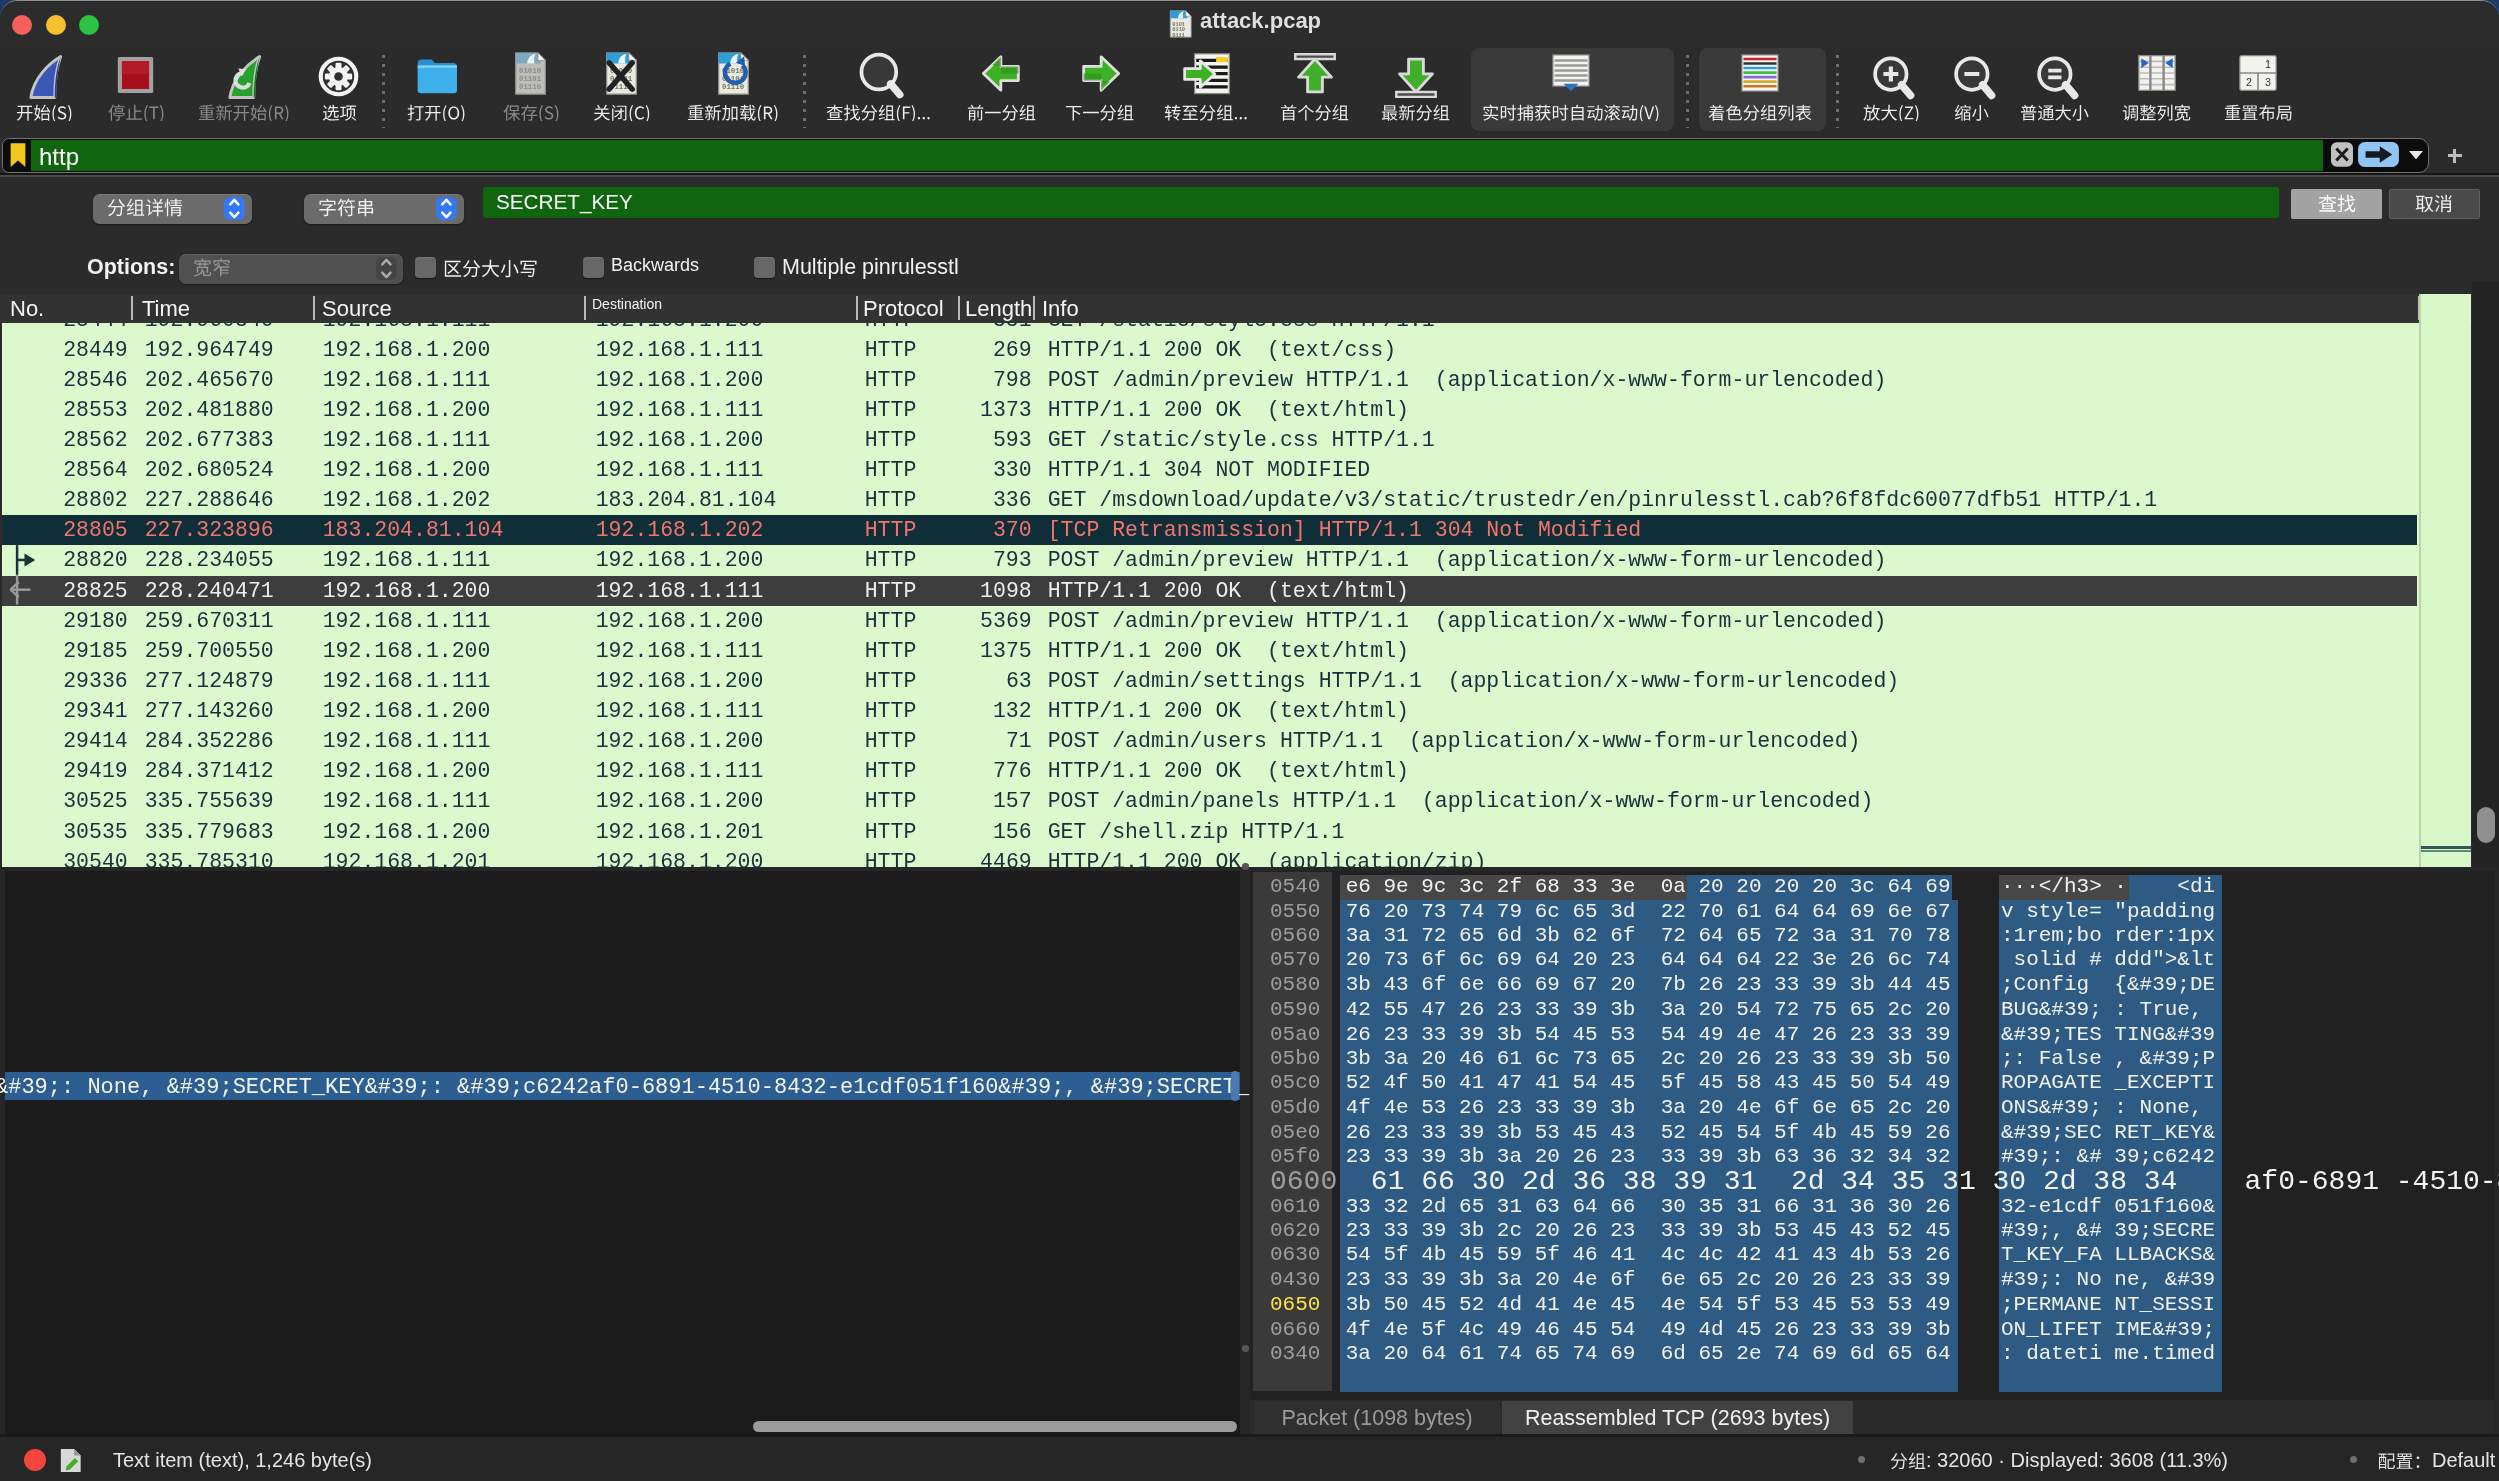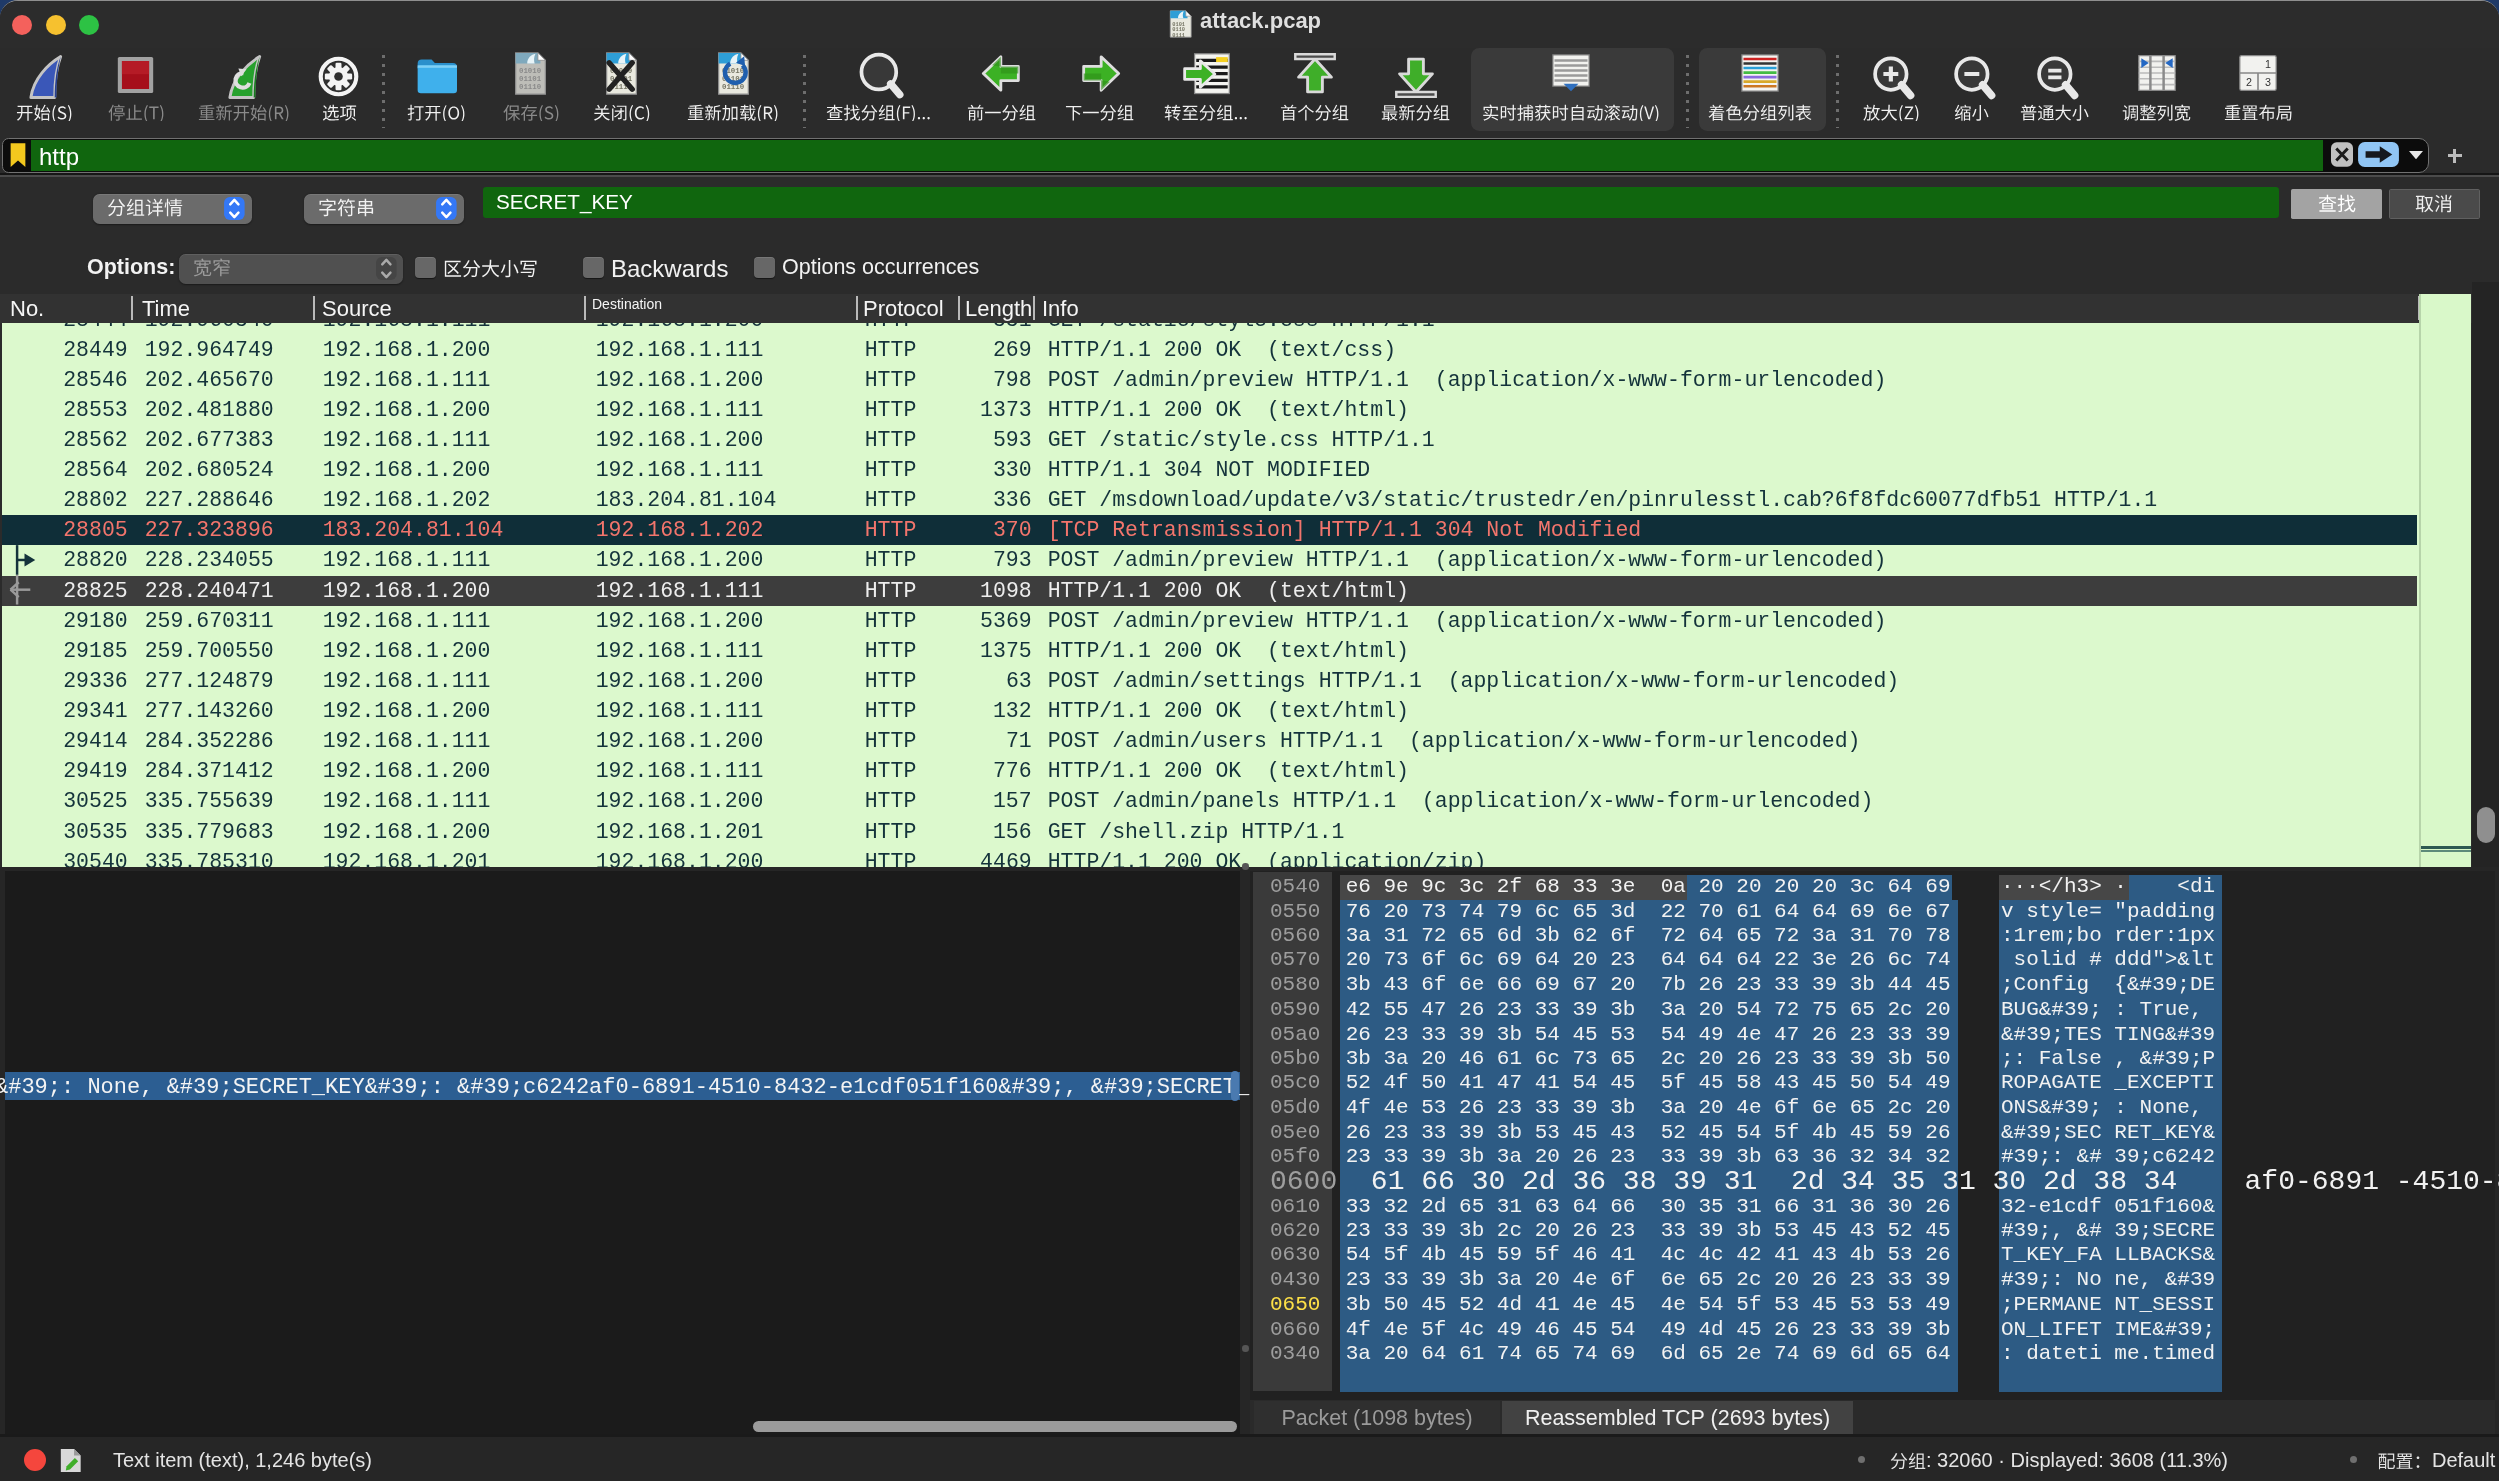--- a/index.html
+++ b/index.html
@@ -543,23 +543,23 @@
     <svg class="k " style="position:absolute;left:443px;top:258px;width:95px;height:19px;" viewBox="0 -880 5000 1000">
       <g transform="scale(1,-1)" fill="#f2f2f2">
         <use href="#u533A" x="0"></use>
         <use href="#u5206" x="1000"></use>
         <use href="#u5927" x="2000"></use>
         <use href="#u5C0F" x="3000"></use>
         <use href="#u5199" x="4000"></use>
       </g>
     </svg>
     <div class="abs" style="left:583px;top:256px;width:20.7px;height:20.7px;border-radius:4.1px;background:#676767;box-shadow:inset 0 0.8px 0 rgba(255,255,255,.15),0 0.8px 0.8px rgba(0,0,0,.5)"></div>
-    <div class="abs" style="left:611px;top:254px;font-size:24px;color:#f2f2f2">Backwards</div>
+    <div class="abs" style="left:611px;top:254px;font-size:18px;color:#f2f2f2">Backwards</div>
     <div class="abs" style="left:754px;top:256px;width:20.7px;height:20.7px;border-radius:4.1px;background:#676767;box-shadow:inset 0 0.8px 0 rgba(255,255,255,.15),0 0.8px 0.8px rgba(0,0,0,.5)"></div>
-    <div class="abs" style="left:782px;top:254px;font-size:21.5px;color:#f2f2f2">Options occurrences</div>
+    <div class="abs" style="left:782px;top:254px;font-size:21.5px;color:#f2f2f2">Multiple pinrulesstl</div>
     <div class="abs" style="left:0;top:293px;width:2500px;height:29px;background:#323232"></div>
     <div class="abs" style="left:10px;top:295px;font-size:22px;color:#f5f5f5">No.</div>
     <div class="abs" style="left:142px;top:295px;font-size:22px;color:#f5f5f5">Time</div>
     <div class="abs" style="left:322px;top:295px;font-size:22px;color:#f5f5f5">Source</div>
     <div class="abs" style="left:592px;top:295px;font-size:14px;color:#f5f5f5">Destination</div>
     <div class="abs" style="left:863px;top:295px;font-size:22px;color:#f5f5f5">Protocol</div>
     <div class="abs" style="left:965px;top:295px;font-size:22px;color:#f5f5f5">Length</div>
     <div class="abs" style="left:1042px;top:295px;font-size:22px;color:#f5f5f5">Info</div>
     <div class="abs" style="left:131px;top:295px;width:1.7px;height:24px;background:#b9b9b9"></div>
     <div class="abs" style="left:313px;top:295px;width:1.7px;height:24px;background:#b9b9b9"></div>

